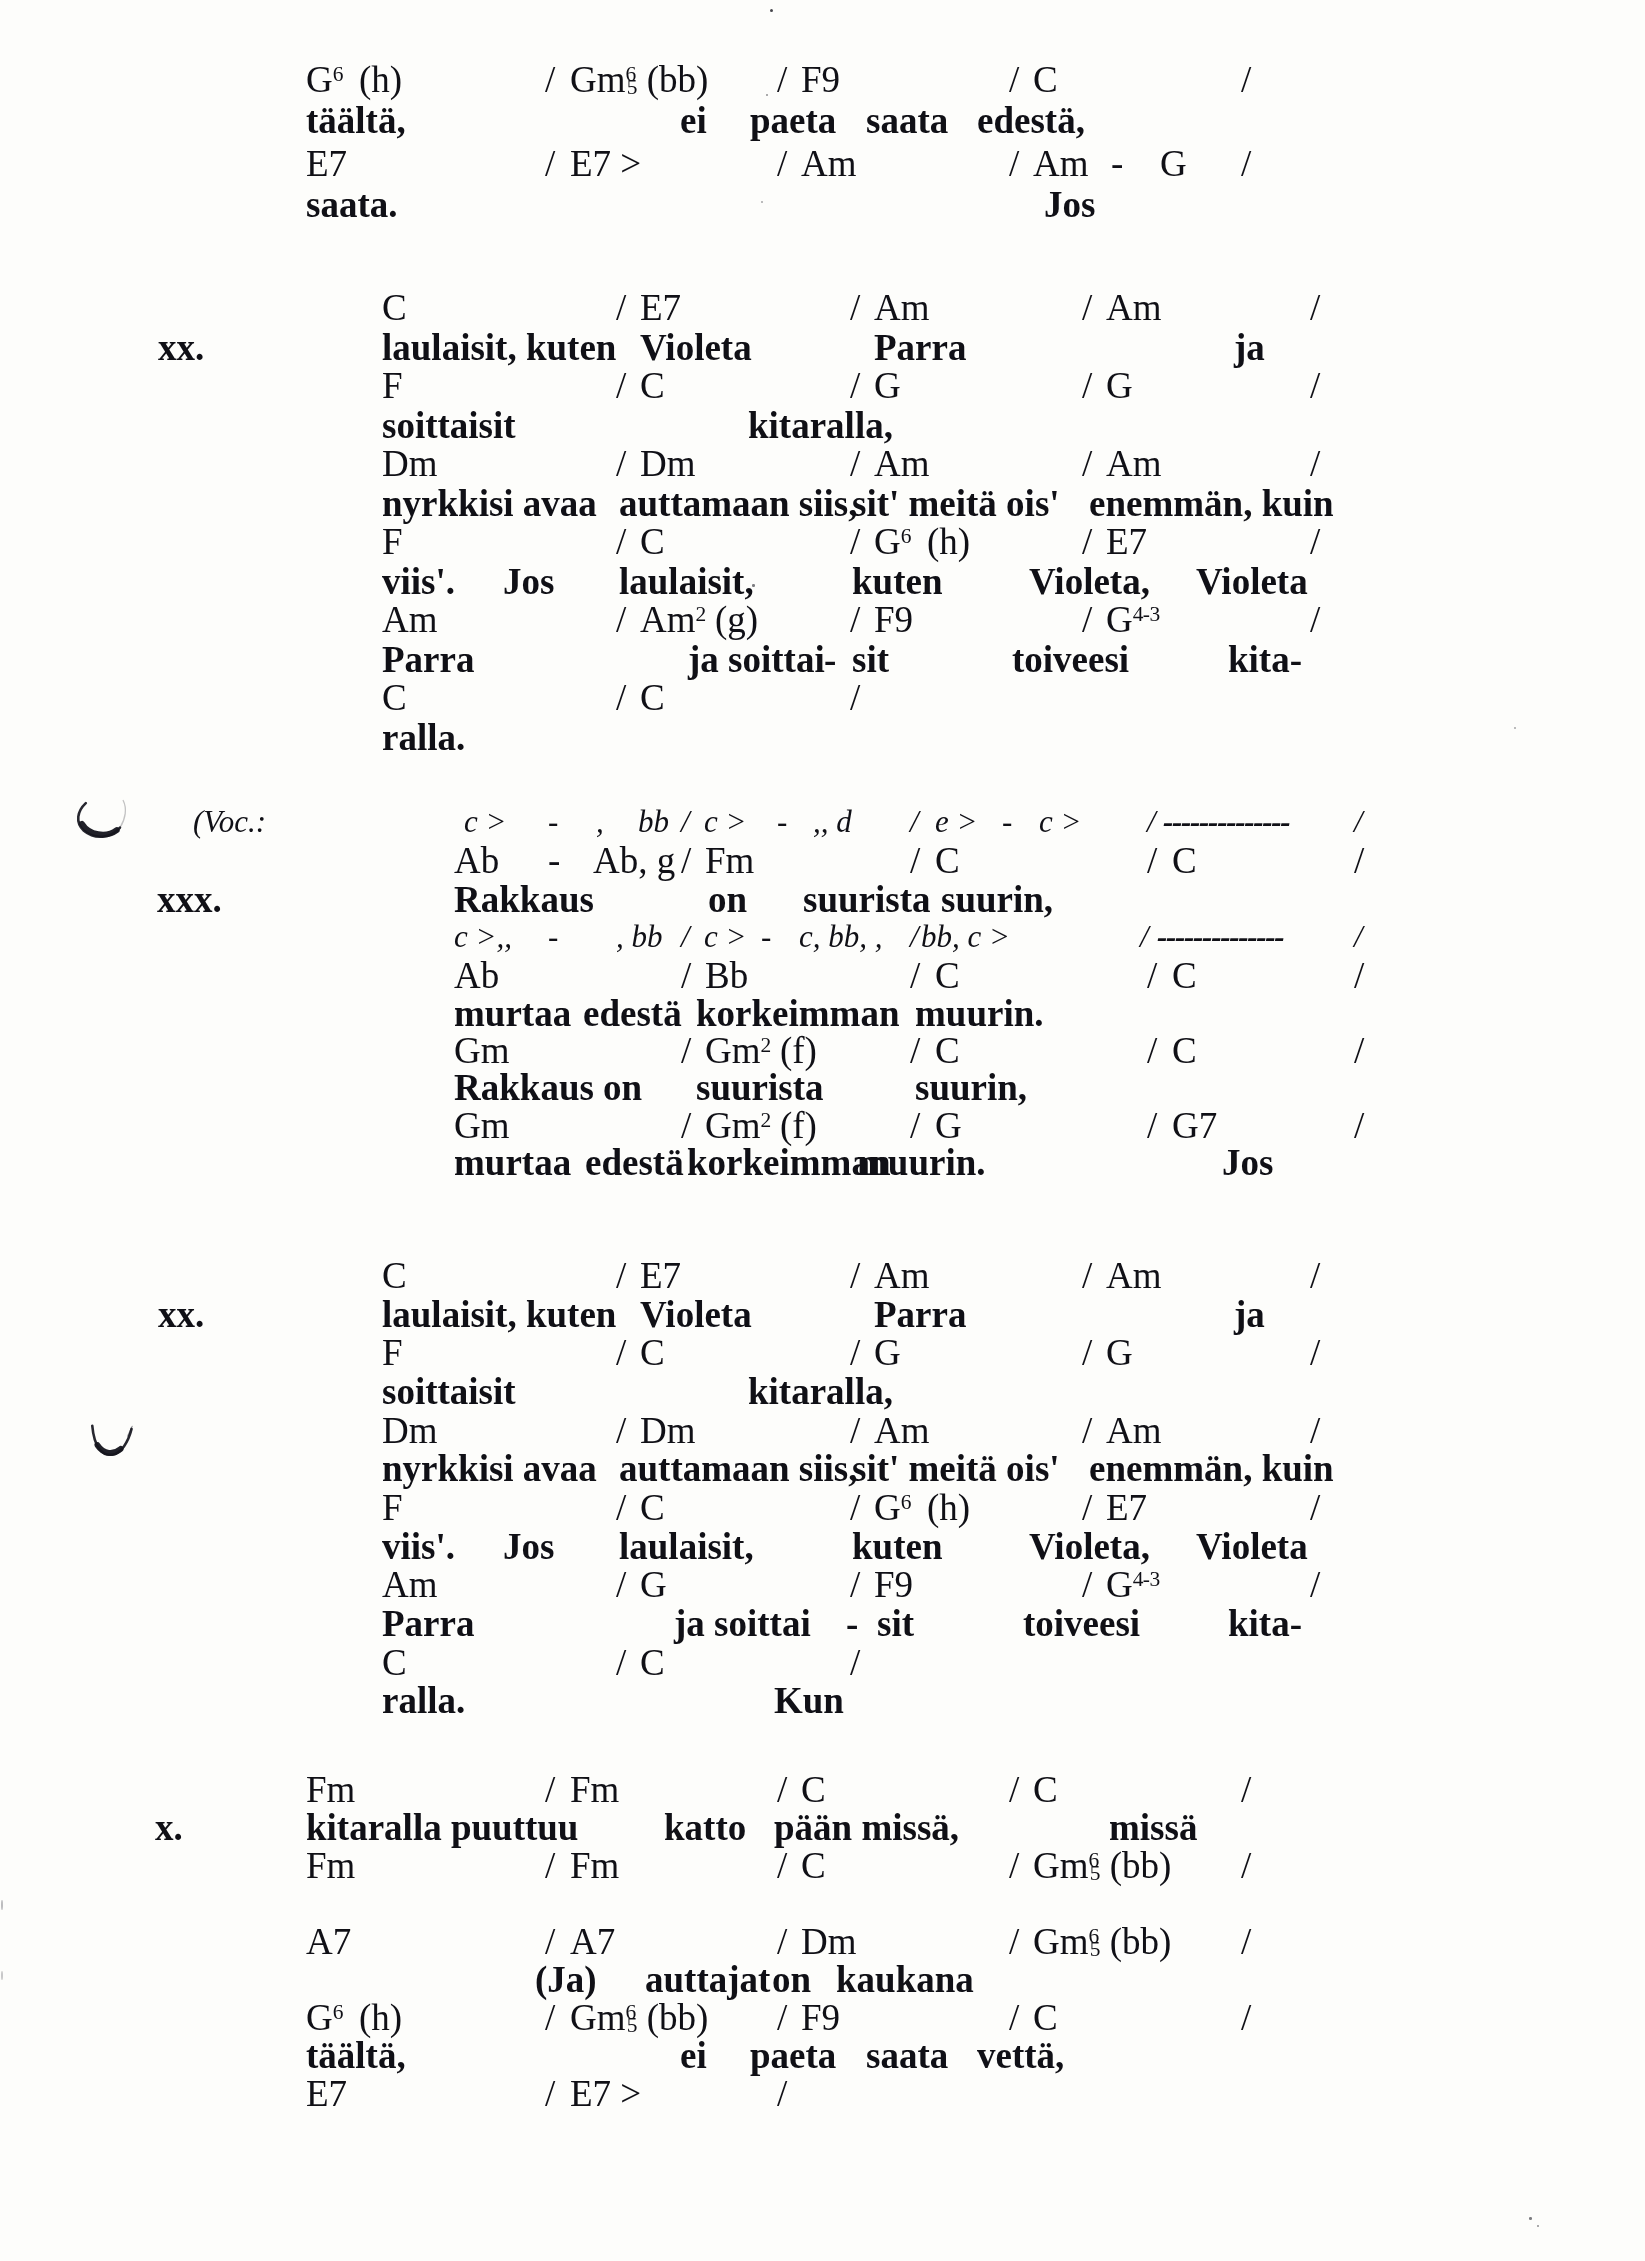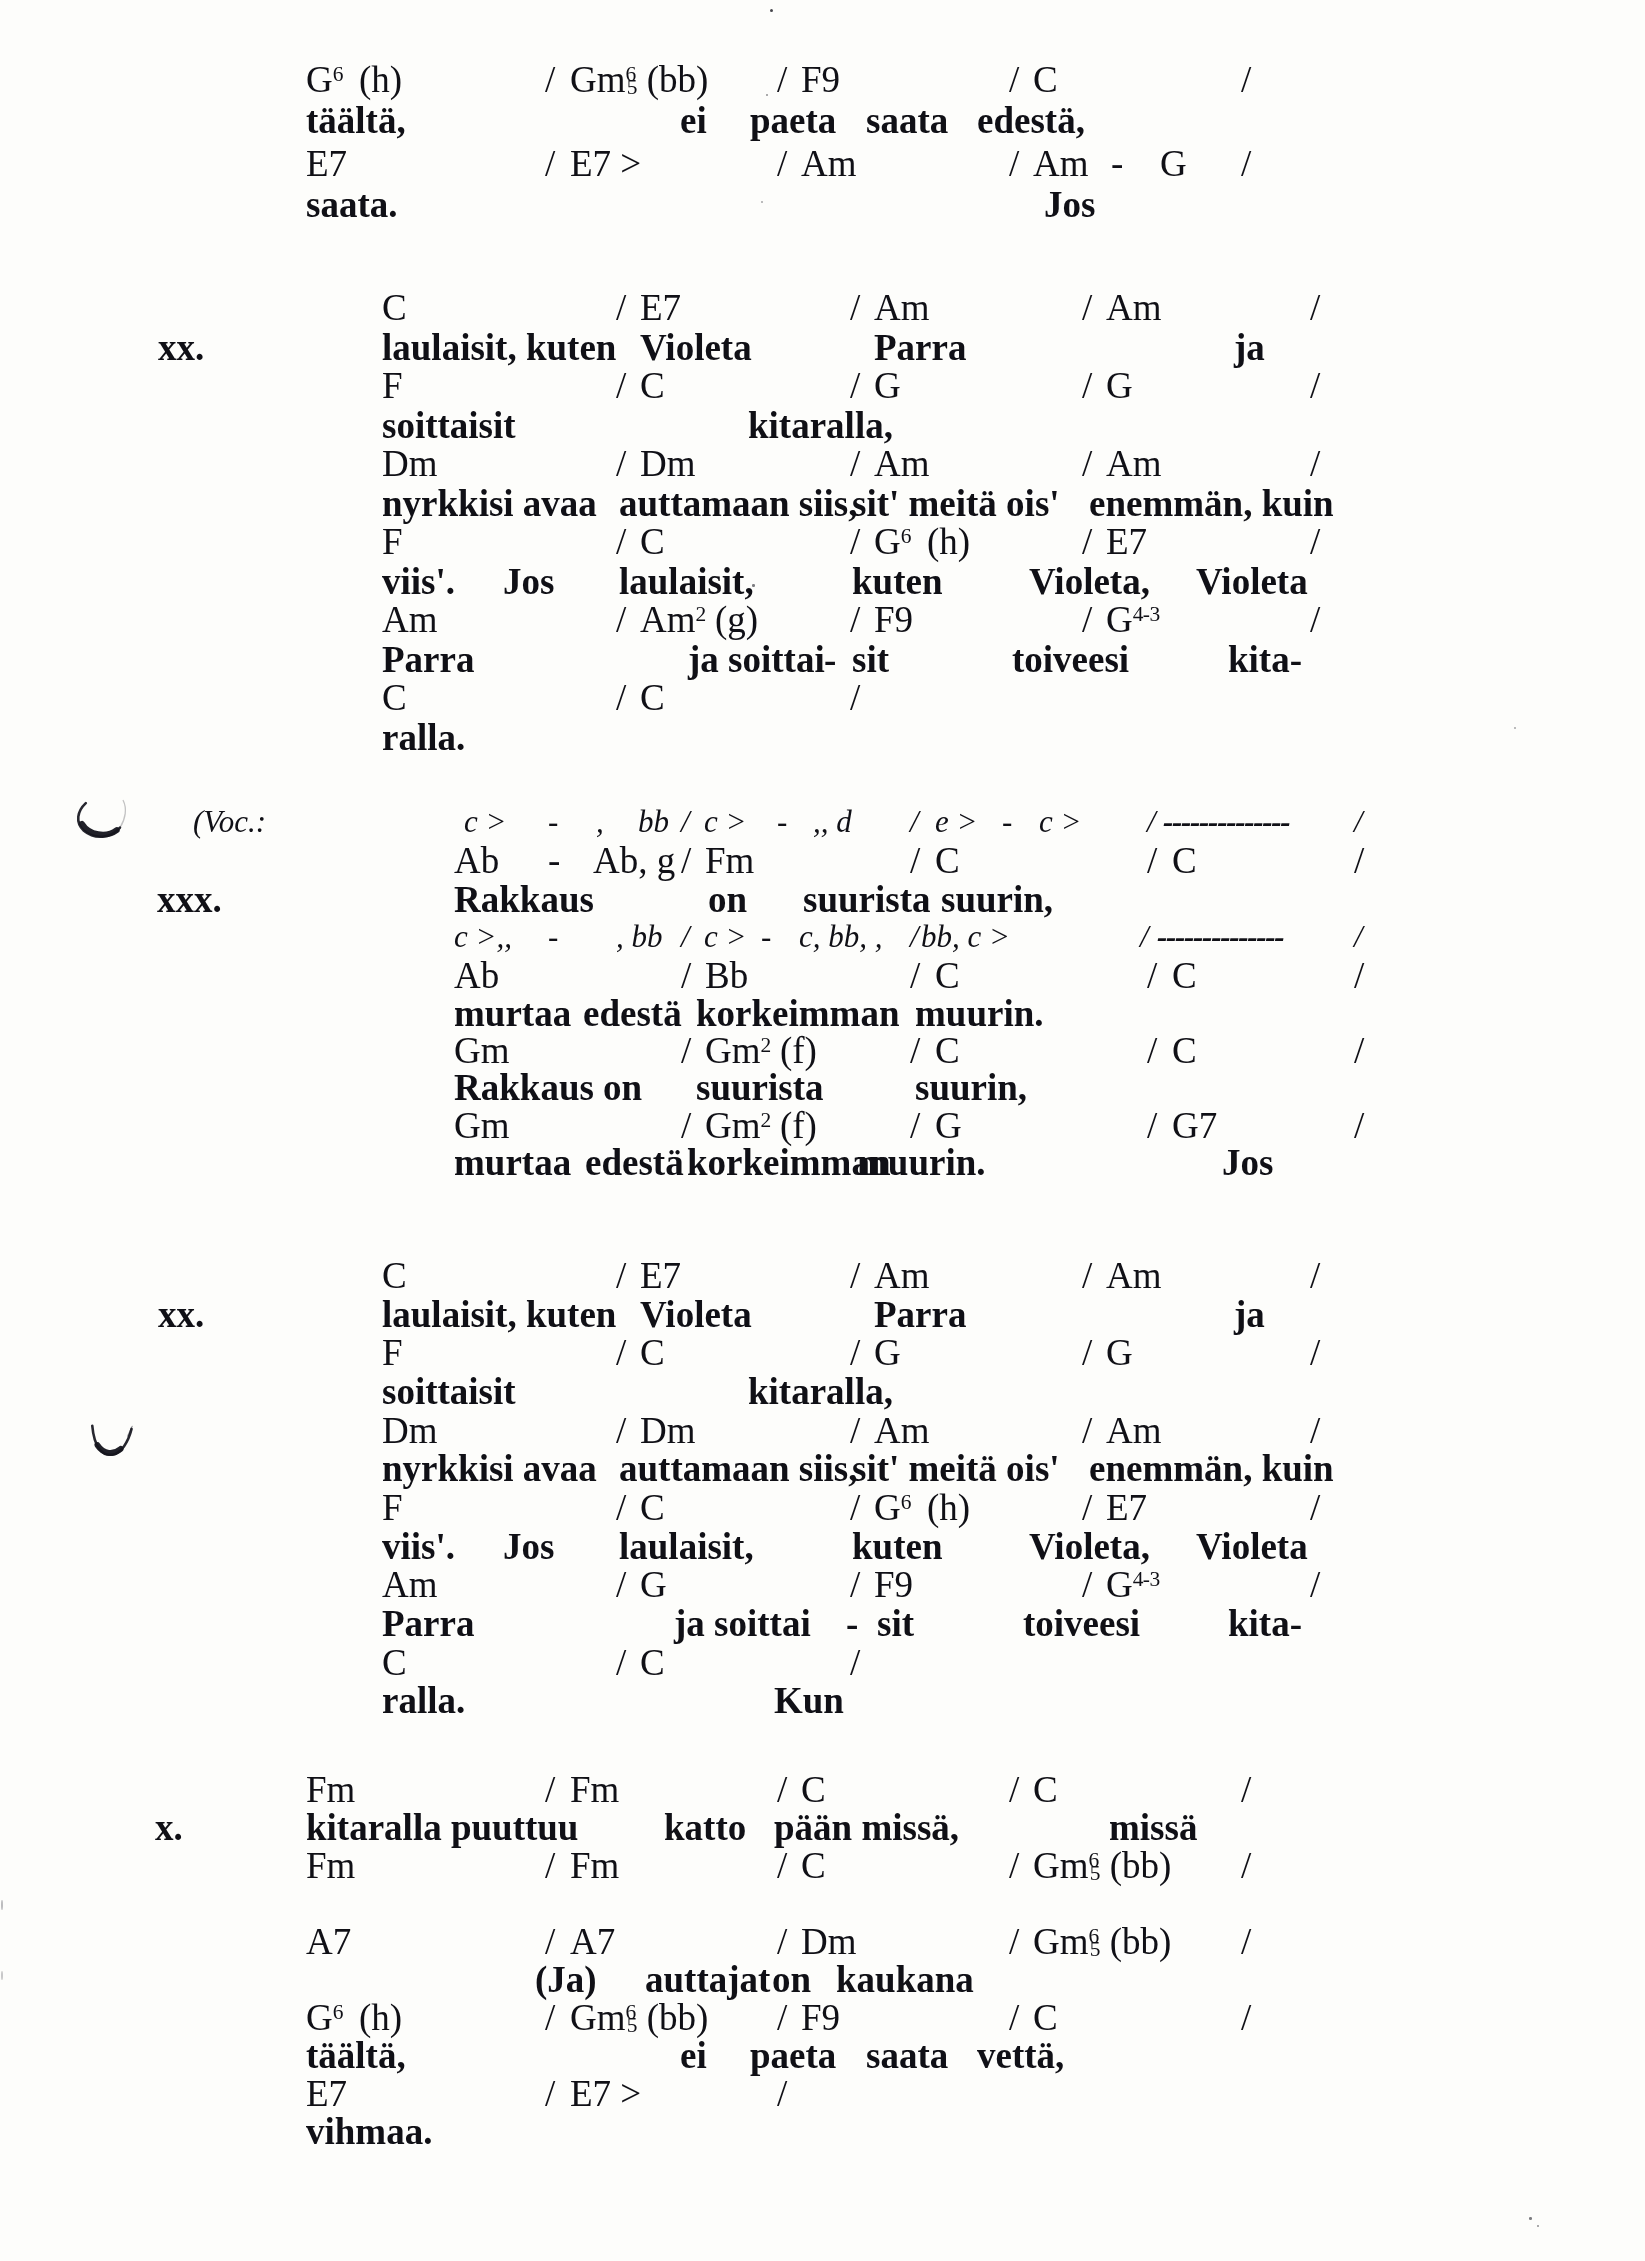--- a/index.html
+++ b/index.html
@@ -415,23 +415,20 @@
       <span class="seg lyric" style="left: 750px;">paeta</span>
       <span class="seg lyric" style="left: 866px;">saata</span>
       <span class="seg lyric" style="left: 977px;">vettä,</span>
     </div>
     <div class="line" style="top: 2075px;">
       <span class="seg chord" style="left: 306px;">E7</span>
       <span class="seg chord" style="left: 545px;">/</span>
       <span class="seg chord" style="left: 570px;">E7 &gt;</span>
       <span class="seg chord" style="left: 777px;">/</span>
     </div>
-    <div class="line" style="top: 2113px;">
-      <span class="seg lyric" style="left: 306px;">vihmaa.</span>
-    </div>
     <div class="speck" style="left: 770px; top: 9px; width: 3.2px; height: 3.2px; opacity: 0.85;"></div>
     <div class="speck" style="left: 766px; top: 94px; width: 1.9px; height: 1.9px; opacity: 0.5;"></div>
     <div class="speck" style="left: 761px; top: 201px; width: 1.9px; height: 1.9px; opacity: 0.4;"></div>
     <div class="speck" style="left: 752px; top: 584px; width: 2.6px; height: 2.6px; opacity: 0.6;"></div>
     <div class="speck" style="left: 1514px; top: 727px; width: 1.9px; height: 1.9px; opacity: 0.4;"></div>
     <div class="speck" style="left: 1529px; top: 2217px; width: 2.6px; height: 2.6px; opacity: 0.6;"></div>
     <div class="speck" style="left: 1537px; top: 2225px; width: 1.9px; height: 1.9px; opacity: 0.5;"></div>
     <div class="speck" style="left: 1.3px; top: 1900px; width: 1.9px; height: 10.3px; opacity: 0.3;"></div>
     <div class="speck" style="left: 1.3px; top: 1971px; width: 1.9px; height: 9px; opacity: 0.25;"></div>
   </div>

